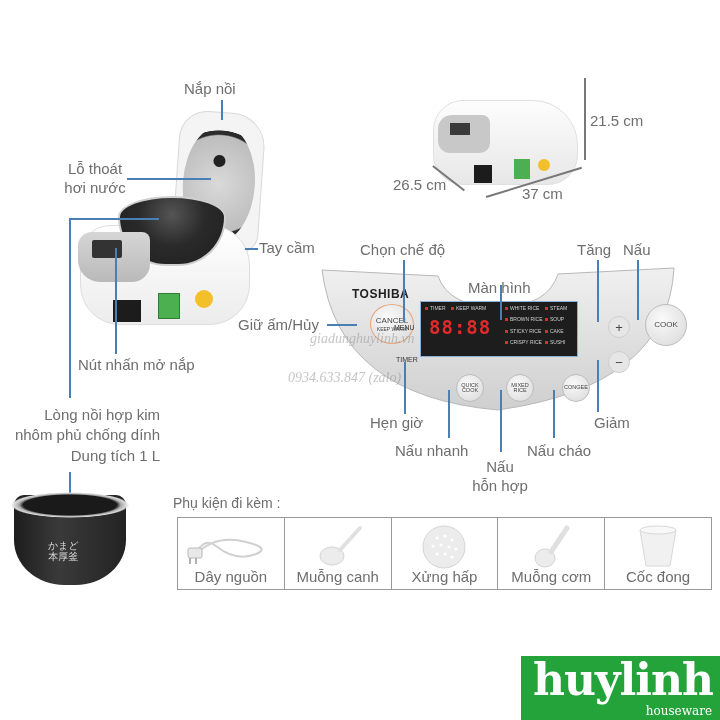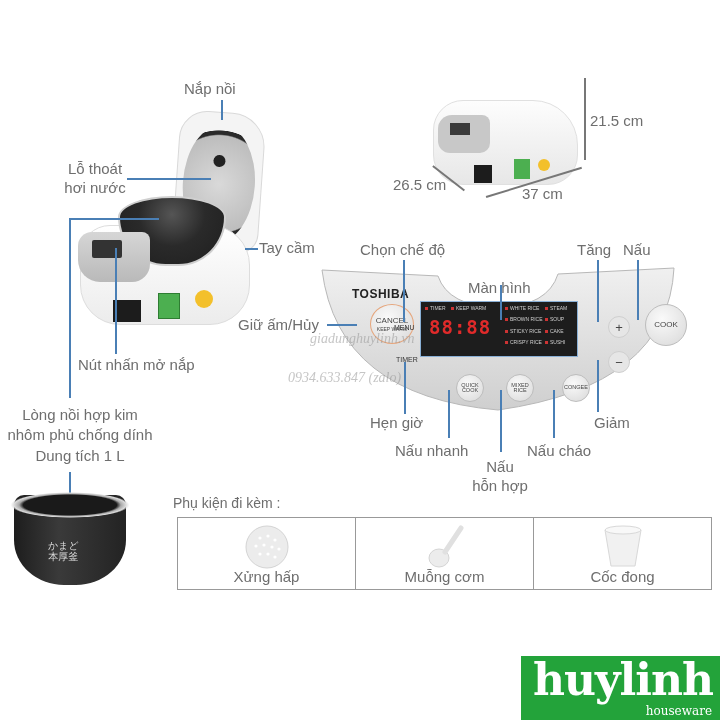--- a/index.html
+++ b/index.html
@@ -107,21 +107,21 @@
 
 <div class="lbl" style="left:259px;top:239px;">Tay cầm</div>
 <div class="ln hl" style="left:245px;top:248px;width:13px;"></div>
 
 <div class="ln vl" style="left:69px;top:218px;height:180px;"></div>
 <div class="ln hl" style="left:69px;top:218px;width:90px;"></div>
 
 <div class="ln vl" style="left:115px;top:248px;height:106px;"></div>
 <div class="lbl" style="left:78px;top:356px;">Nút nhấn mở nắp</div>
 
-<div class="lbl center" style="left:0px;top:405px;width:160px;line-height:1.35;">
+<div class="lbl center" style="left:0px;top:405px;width:160px;line-height:1.35;text-align:right;">
   <div>Lòng nồi hợp kim</div>
   <div>nhôm phủ chống dính</div>
   <div>Dung tích 1 L</div>
 </div>
 <div class="ln vl" style="left:69px;top:472px;height:22px;"></div>
 
 <div>
   <div class="pot"></div>
   <div class="pot-rim"></div>
   <div class="pot-text">
@@ -213,20 +213,36 @@
 <div class="lbl center" style="left:470px;top:458px;width:60px;">
   <div>Nấu</div>
   <div>hỗn hợp</div>
 </div>
 
 <div class="watermark" style="left:310px;top:331px;">giadunghuylinh.vn</div>
 <div class="watermark" style="left:288px;top:370px;">0934.633.847 (zalo)</div>
 
 <div class="acc-title">Phụ kiện đi kèm :</div>
 <div class="acc-table">
+  <div class="acc-cell">
+    <svg class="acc-icon" width="90" height="42" viewBox="0 0 90 42">
+      <path d="M10 30 Q30 10 60 18 Q85 24 70 30 Q50 38 30 22 Q20 14 12 26" fill="none" stroke="#d0d0d0" stroke-width="2"></path>
+      <rect x="2" y="24" width="14" height="10" rx="2" fill="#e8e8e8" stroke="#bbb"></rect>
+      <line x1="4" y1="34" x2="4" y2="40" stroke="#999" stroke-width="1.5"></line>
+      <line x1="10" y1="34" x2="10" y2="40" stroke="#999" stroke-width="1.5"></line>
+    </svg>
+    <div class="acc-label">Dây nguồn</div>
+  </div>
+  <div class="acc-cell">
+    <svg class="acc-icon" width="60" height="44" viewBox="0 0 60 44">
+      <ellipse cx="24" cy="32" rx="12" ry="9" fill="#ececec" stroke="#d4d4d4"></ellipse>
+      <path d="M32 26 L52 4" stroke="#e0e0e0" stroke-width="4" stroke-linecap="round"></path>
+    </svg>
+    <div class="acc-label">Muỗng canh</div>
+  </div>
   <div class="acc-cell">
     <svg class="acc-icon" width="50" height="46" viewBox="0 0 50 46">
       <circle cx="25" cy="23" r="21" fill="#ececec" stroke="#d4d4d4"></circle>
       <g fill="#ffffff">
         <circle cx="18" cy="14" r="1.6"></circle>
           <circle cx="26" cy="12" r="1.6"></circle>
           <circle cx="33" cy="16" r="1.6"></circle>
         <circle cx="14" cy="22" r="1.6"></circle>
           <circle cx="22" cy="21" r="1.6"></circle>
           <circle cx="30" cy="23" r="1.6"></circle>

